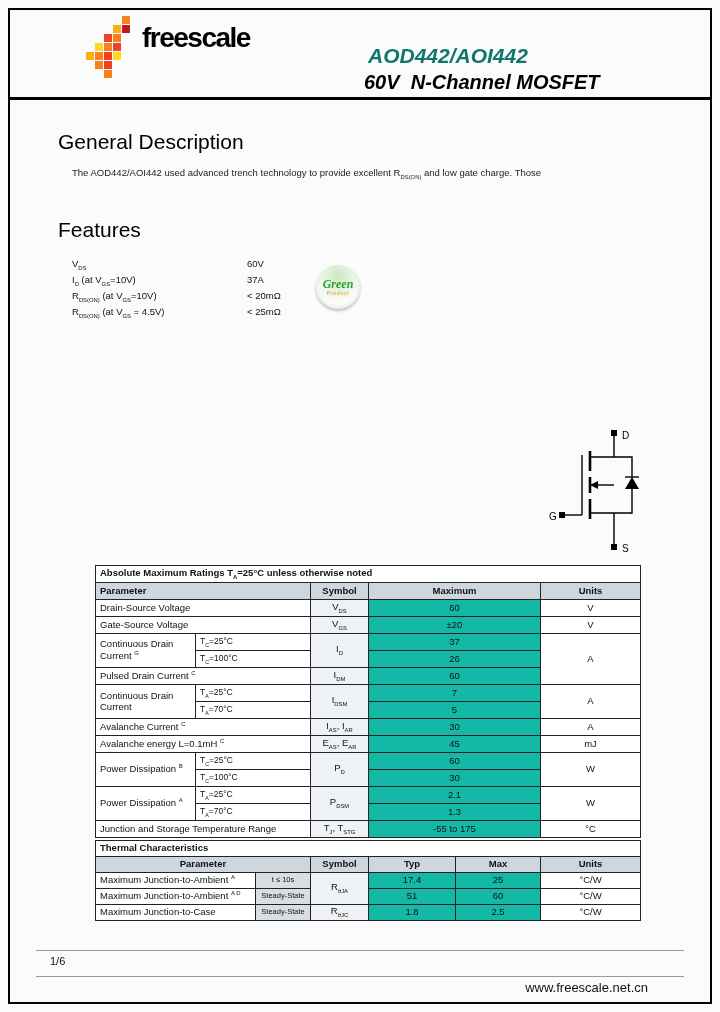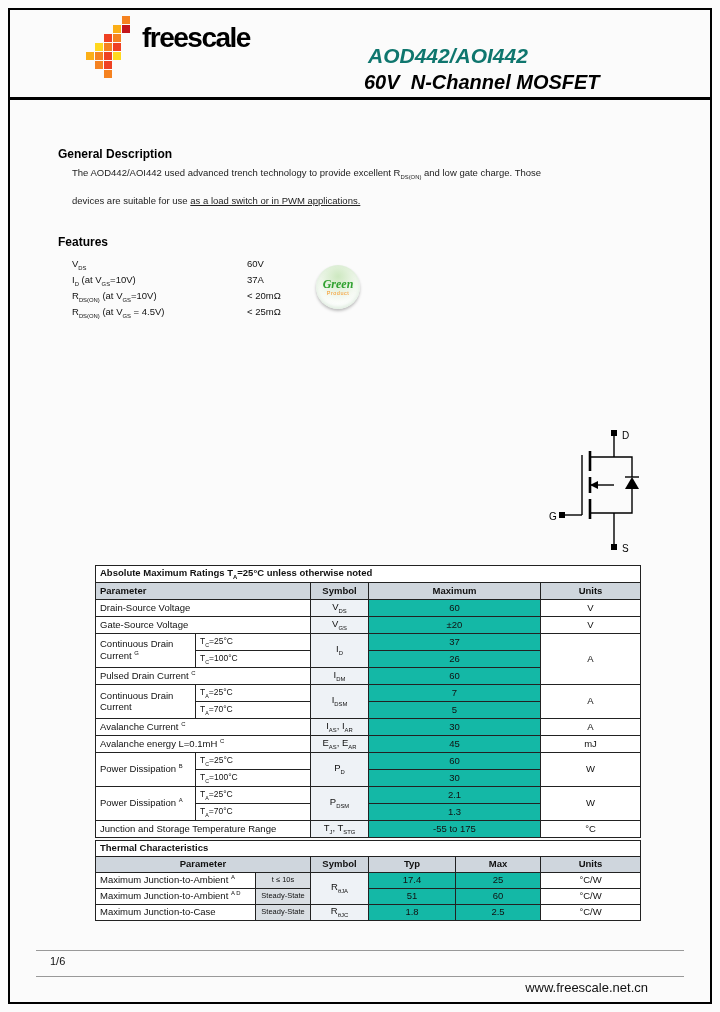--- a/index.html
+++ b/index.html
@@ -10,21 +10,21 @@
   
   .mosaic { position:absolute; left:86px; top:16px; display:grid; grid-template-columns:repeat(6,8px); grid-auto-rows:8px; gap:1px; }
   .mosaic .sq { width:8px; height:8px; }
   .brand { position:absolute; left:142px; top:22px; font-size:28px; font-weight:bold; letter-spacing:-1.5px; color:#000; }
   .chinese { position:absolute; left:117px; top:76px; font-size:13px; color:#333; letter-spacing:1.5px; }
   .part-number { position:absolute; left:368px; top:44px; font-size:21px; font-weight:bold; font-style:italic; color:#0f766e; }
   .part-subtitle { position:absolute; left:364px; top:71px; font-size:20px; font-weight:bold; font-style:italic; color:#000; white-space:pre; }
   .header-rule { position:absolute; left:8px; right:8px; top:97px; height:3px; background:#000; }
 
   
-  .h1 { position:absolute; font-size:12px; font-weight:bold; color:#000;margin-top:17px; }
+  .h1 { position:absolute; font-size:21px; font-weight:normal; color:#000; }
   .h1.gd { left:58px; top:130px; }
   .h1.ft { left:58px; top:218px; }
   .desc-line { position:absolute; left:72px; font-size:9.5px; color:#222; }
   .desc-1 { top:167px; }
   .desc-2 { top:195px; }
   .desc-2 .ul { text-decoration:underline; }
 
   
   .features { position:absolute; left:72px; top:256px; font-size:9.5px; color:#111; }
   .feature-row { height:16px; line-height:16px; }
@@ -114,21 +114,20 @@
       <span class="sq"></span>
       <span class="sq"></span>
     </div>
   <div class="brand">freescale</div>
   <div class="part-number">AOD442/AOI442</div>
   <div class="part-subtitle">60V  N-Channel MOSFET</div>
   <div class="header-rule"></div>
 
   <div class="h1 gd">General Description</div>
   <div class="desc-line desc-1">The AOD442/AOI442 used advanced trench technology to provide excellent R<sub>DS(ON)</sub> and low gate charge. Those</div>
-  <div class="desc-line desc-2"><span>devices are suitable for use </span><span class="ul">as a load switch or in PWM applications.</span></div>
 
   <div class="h1 ft">Features</div>
   <div class="features">
     <div class="feature-row"><span class="flabel">V<sub>DS</sub></span><span>60V</span></div>
     <div class="feature-row"><span class="flabel">I<sub>D</sub> (at V<sub>GS</sub>=10V)</span><span>37A</span></div>
     <div class="feature-row"><span class="flabel">R<sub>DS(ON)</sub> (at V<sub>GS</sub>=10V)</span><span>&lt; 20mΩ</span></div>
     <div class="feature-row"><span class="flabel">R<sub>DS(ON)</sub> (at V<sub>GS</sub> = 4.5V)</span><span>&lt; 25mΩ</span></div>
   </div>
 
   <div class="green-badge">

